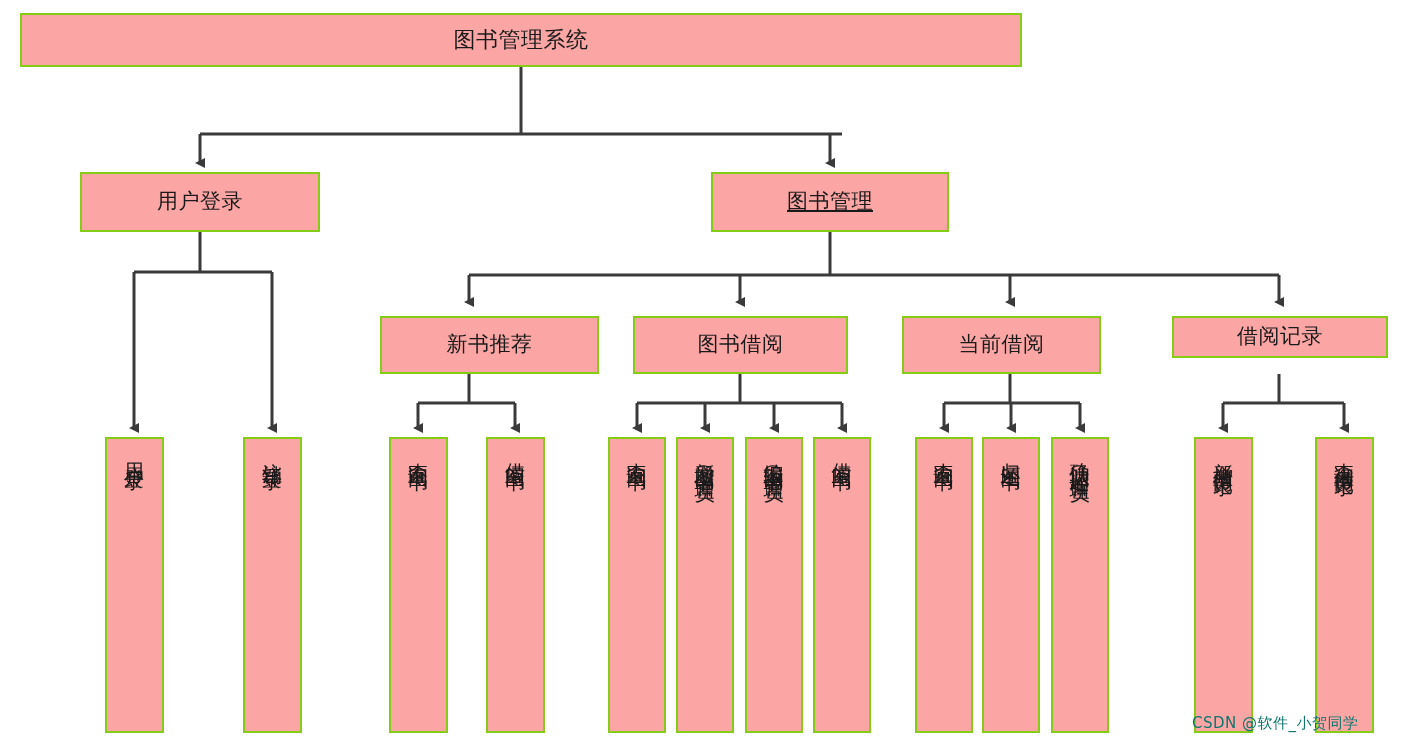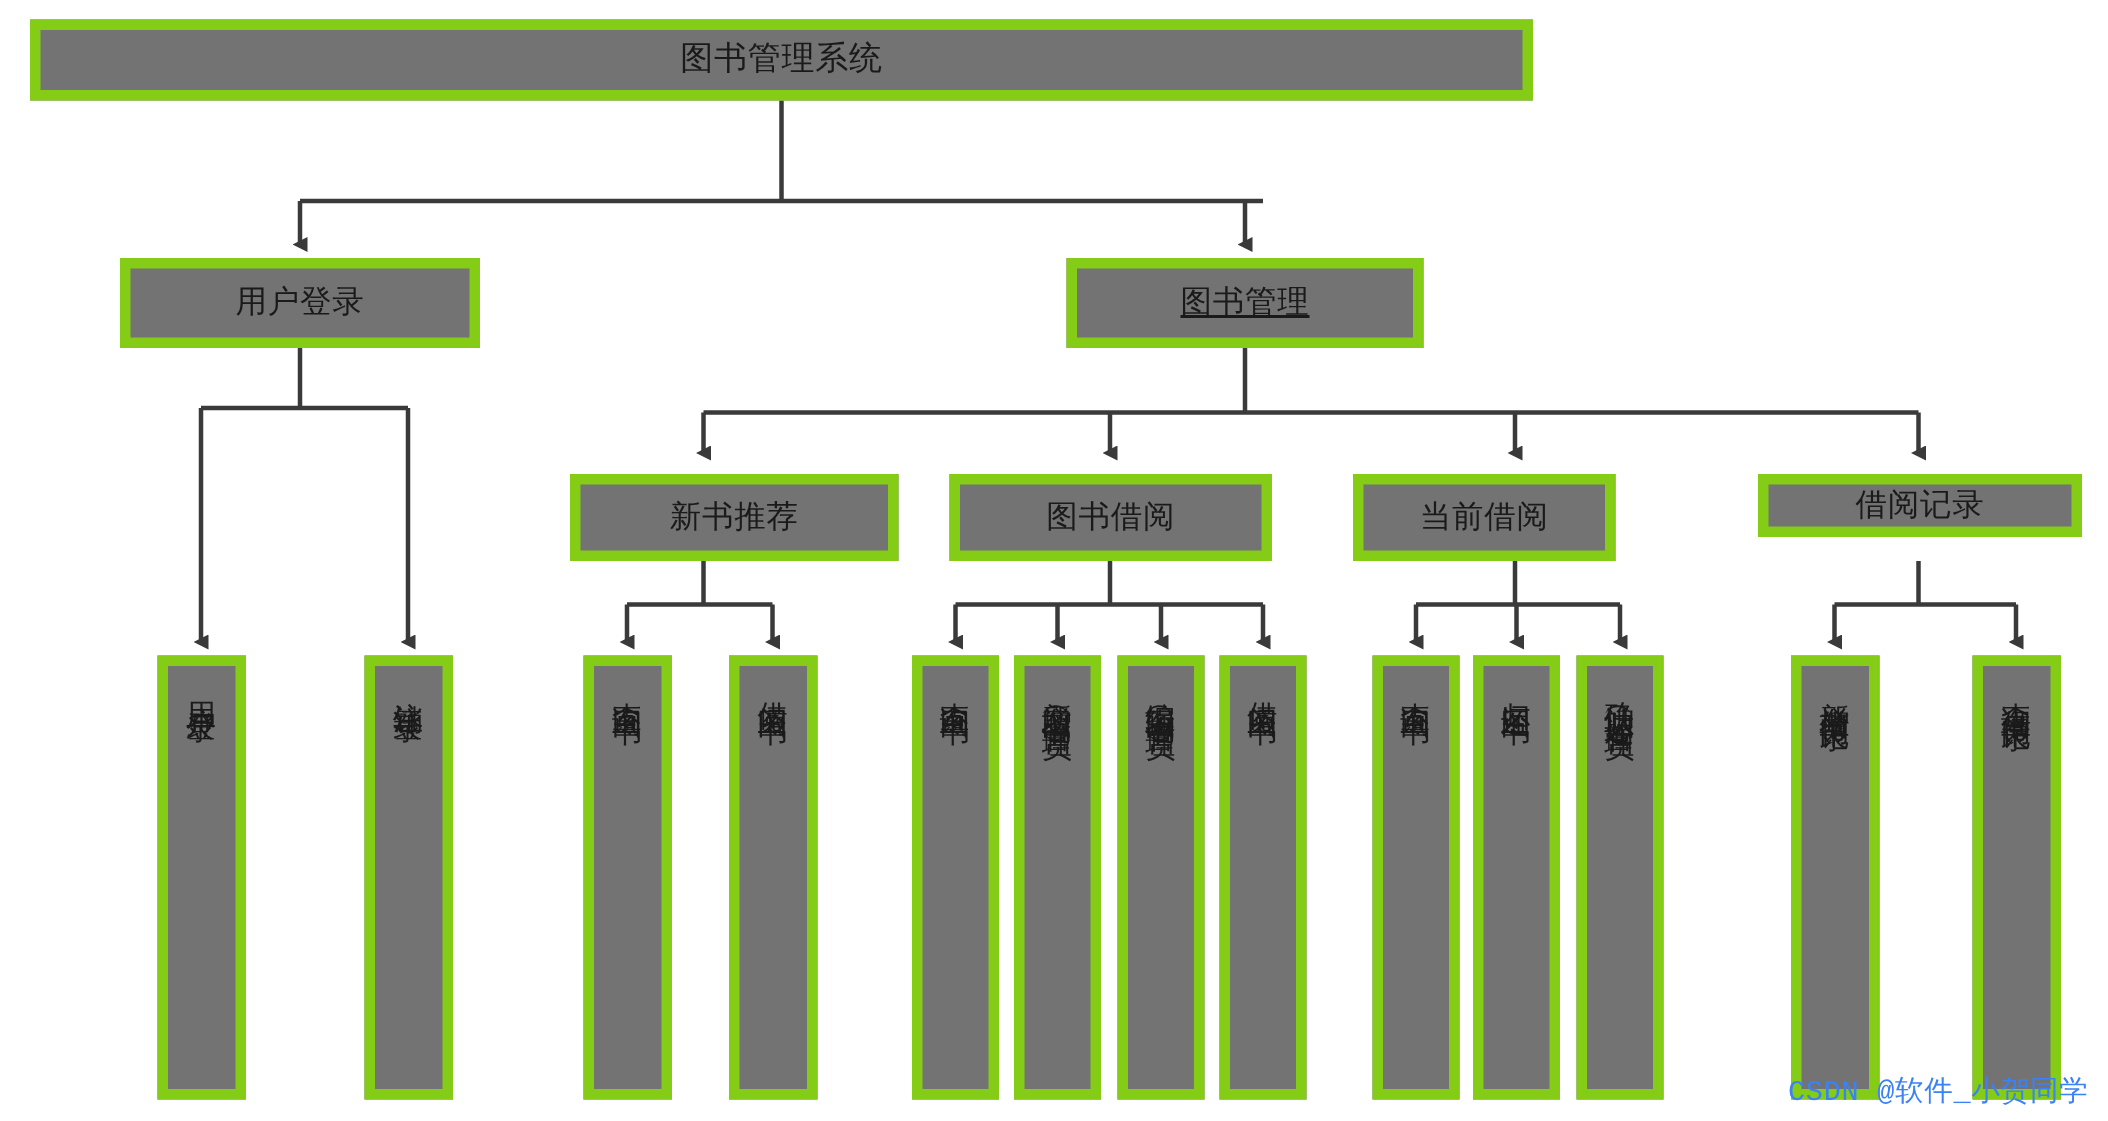--- a/index.html
+++ b/index.html
@@ -22,22 +22,22 @@
     position: absolute;
     left: 0;
     top: 0;
     width: 1405px;
     height: 747px;
     pointer-events: none;
   }
   .node {
     position: absolute;
     box-sizing: border-box;
-    background: #737373;
-    border: 7px solid #84cc16;
+    background: #fca5a5;
+    border: 2px solid #84cc16;
     display: flex;
     align-items: center;
     justify-content: center;
     color: #1a1a1a;
     z-index: 2;
   }
   .node-label {
     display: block;
     text-align: center;
     line-height: 1.12;
@@ -60,27 +60,26 @@
   .v-node .node-label {
     writing-mode: vertical-rl;
     text-orientation: upright;
     font-size: 20px;
     line-height: 1.0;
     letter-spacing: 3px;
     white-space: nowrap;
   }
   .watermark {
     position: absolute;
-    color: #3b82f6;
-    font-size: 19px;
+    color: #0f766e;
+    font-size: 15px;
     letter-spacing: 0.5px;
     white-space: nowrap;
     z-index: 3;
     user-select: none;
-    font-family: Liberation Mono, monospace;
   }
 </style>
 </head>
 <body>
 
 <div id="canvas">
 
   <svg id="wires" viewBox="0 0 1405 747" xmlns="http://www.w3.org/2000/svg">
     <defs>
       <marker id="arrow" markerWidth="10" markerHeight="10" refX="5" refY="5" orient="auto" markerUnits="userSpaceOnUse">
@@ -141,21 +140,21 @@
   <div class="node h-node" style="left:711px; top:172px; width:238px; height:60px;text-decoration:underline;">
     <span class="node-label">图书管理</span>
   </div>
 
   <div class="node h-node" style="left:380px; top:316px; width:219px; height:58px;">
     <span class="node-label">新书推荐</span>
   </div>
   <div class="node h-node" style="left:633px; top:316px; width:215px; height:58px;">
     <span class="node-label">图书借阅</span>
   </div>
-  <div class="node h-node" style="left:902px; top:316px; width:175px; height:58px;">
+  <div class="node h-node" style="left:902px; top:316px; width:199px; height:58px;">
     <span class="node-label">当前借阅</span>
   </div>
   <div class="node h-node" style="left:1172px; top:316px; width:216px; height:42px;">
     <span class="node-label">借阅记录</span>
   </div>
 
   <div class="node v-node" style="left:105px; top:437px; width:59px; height:296px;">
     <span class="node-label">用户登录</span>
   </div>
   <div class="node v-node" style="left:243px; top:437px; width:59px; height:296px;">

